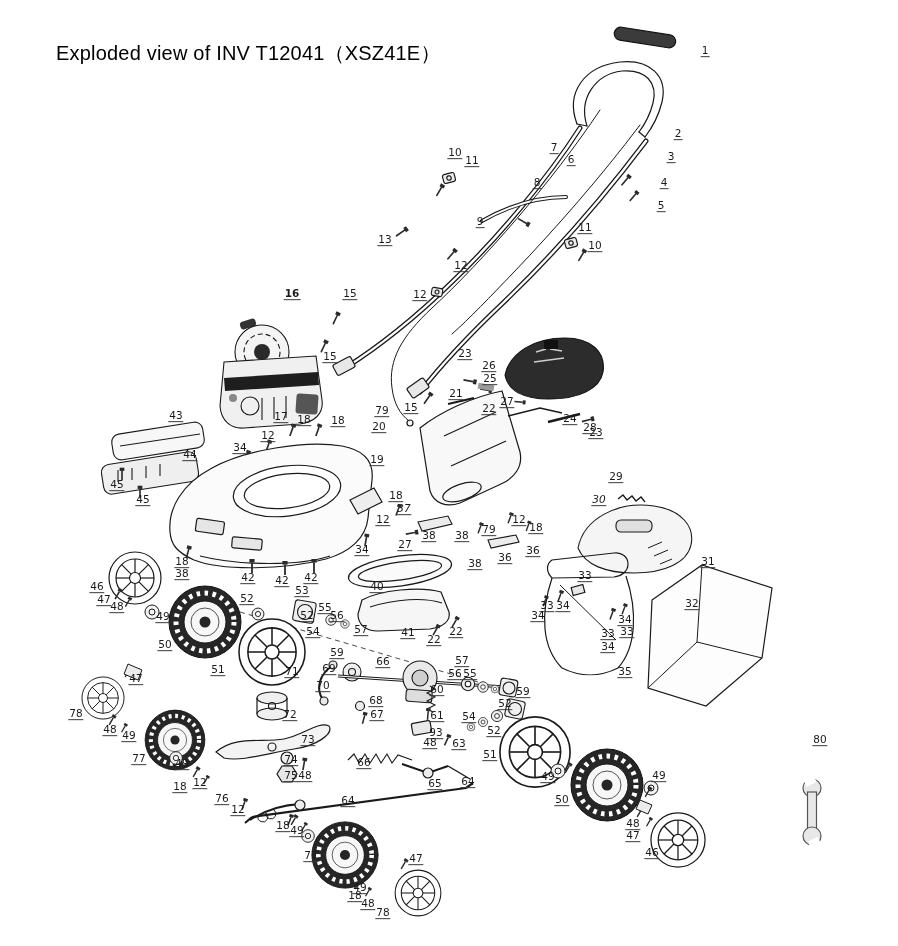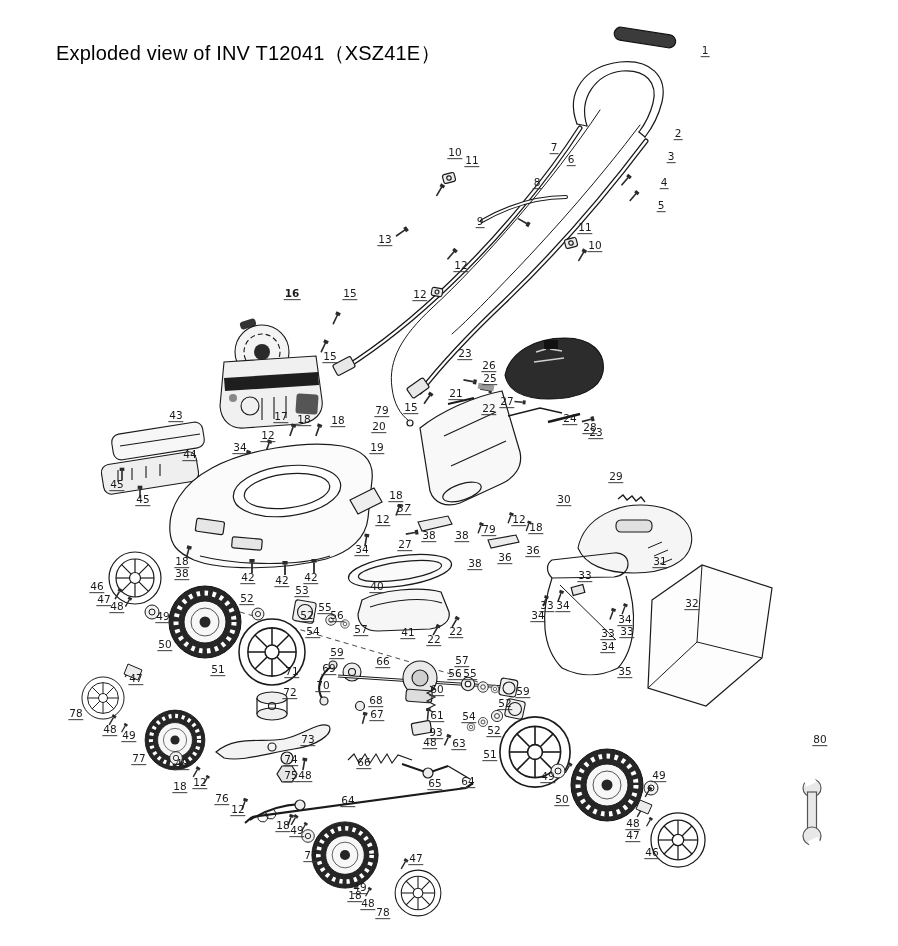--- a/index.html
+++ b/index.html
@@ -340,33 +340,33 @@
       <span class="part-label" style="left: 281px; top: 418px; color: rgb(26, 26, 26);">17</span>
       <span class="part-label" style="left: 304px; top: 421px; color: rgb(26, 26, 26);">18</span>
       <span class="part-label" style="left: 338px; top: 422px; color: rgb(26, 26, 26);">18</span>
       <span class="part-label" style="left: 268px; top: 437px; color: rgb(26, 26, 26);">12</span>
       <span class="part-label" style="left: 240px; top: 449px; color: rgb(26, 26, 26);">34</span>
       <span class="part-label" style="left: 117px; top: 486px; color: rgb(26, 26, 26);">45</span>
       <span class="part-label" style="left: 143px; top: 501px; color: rgb(26, 26, 26);">45</span>
       <span class="part-label" style="left: 382px; top: 412px; color: rgb(26, 26, 26);">79</span>
       <span class="part-label" style="left: 379px; top: 428px; color: rgb(26, 26, 26);">20</span>
       <span class="part-label" style="left: 411px; top: 409px; color: rgb(26, 26, 26);">15</span>
-      <span class="part-label" style="left: 377px; top: 449px; color: rgb(26, 26, 26);">19</span>
+      <span class="part-label" style="left: 377px; top: 461px; color: rgb(26, 26, 26);">19</span>
       <span class="part-label" style="left: 465px; top: 355px; color: rgb(26, 26, 26);">23</span>
       <span class="part-label" style="left: 489px; top: 367px; color: rgb(26, 26, 26);">26</span>
       <span class="part-label" style="left: 490px; top: 380px; color: rgb(26, 26, 26);">25</span>
       <span class="part-label" style="left: 456px; top: 395px; color: rgb(26, 26, 26);">21</span>
       <span class="part-label" style="left: 507px; top: 403px; color: rgb(26, 26, 26);">27</span>
       <span class="part-label" style="left: 489px; top: 410px; color: rgb(26, 26, 26);">22</span>
       <span class="part-label" style="left: 590px; top: 409px; color: rgb(26, 26, 26); margin-top: 20px;">28</span>
       <span class="part-label" style="left: 570px; top: 420px; color: rgb(26, 26, 26);">24</span>
       <span class="part-label" style="left: 596px; top: 434px; color: rgb(26, 26, 26);">23</span>
       <span class="part-label" style="left: 616px; top: 478px; color: rgb(26, 26, 26);">29</span>
-      <span class="part-label" style="left: 564px; top: 501px; color: rgb(26, 26, 26);">30</span>
-      <span class="part-label" style="left: 660px; top: 563px; color: rgb(26, 26, 26);">31</span>
+      <span class="part-label" style="left: 599px; top: 501px; color: rgb(26, 26, 26); font-style: italic;">30</span>
+      <span class="part-label" style="left: 708px; top: 563px; color: rgb(26, 26, 26);">31</span>
       <span class="part-label" style="left: 692px; top: 605px; color: rgb(26, 26, 26);">32</span>
       <span class="part-label" style="left: 585px; top: 577px; color: rgb(26, 26, 26);">33</span>
       <span class="part-label" style="left: 547px; top: 607px; color: rgb(26, 26, 26);">33</span>
       <span class="part-label" style="left: 563px; top: 607px; color: rgb(26, 26, 26);">34</span>
       <span class="part-label" style="left: 538px; top: 617px; color: rgb(26, 26, 26);">34</span>
       <span class="part-label" style="left: 625px; top: 621px; color: rgb(26, 26, 26);">34</span>
       <span class="part-label" style="left: 627px; top: 633px; color: rgb(26, 26, 26);">33</span>
       <span class="part-label" style="left: 608px; top: 635px; color: rgb(26, 26, 26);">33</span>
       <span class="part-label" style="left: 608px; top: 648px; color: rgb(26, 26, 26);">34</span>
       <span class="part-label" style="left: 625px; top: 673px; color: rgb(26, 26, 26);">35</span>
@@ -405,21 +405,21 @@
       <span class="part-label" style="left: 325px; top: 609px; color: rgb(26, 26, 26);">55</span>
       <span class="part-label" style="left: 337px; top: 617px; color: rgb(26, 26, 26);">56</span>
       <span class="part-label" style="left: 361px; top: 631px; color: rgb(26, 26, 26);">57</span>
       <span class="part-label" style="left: 337px; top: 654px; color: rgb(26, 26, 26);">59</span>
       <span class="part-label" style="left: 383px; top: 663px; color: rgb(26, 26, 26);">66</span>
       <span class="part-label" style="left: 292px; top: 673px; color: rgb(26, 26, 26);">71</span>
       <span class="part-label" style="left: 329px; top: 670px; color: rgb(26, 26, 26);">69</span>
       <span class="part-label" style="left: 323px; top: 687px; color: rgb(26, 26, 26);">70</span>
       <span class="part-label" style="left: 376px; top: 702px; color: rgb(26, 26, 26);">68</span>
       <span class="part-label" style="left: 377px; top: 716px; color: rgb(26, 26, 26);">67</span>
-      <span class="part-label" style="left: 290px; top: 694px; color: rgb(26, 26, 26);">72</span>
+      <span class="part-label" style="left: 290px; top: 716px; color: rgb(26, 26, 26);">72</span>
       <span class="part-label" style="left: 308px; top: 741px; color: rgb(26, 26, 26);">73</span>
       <span class="part-label" style="left: 291px; top: 761px; color: rgb(26, 26, 26);">74</span>
       <span class="part-label" style="left: 291px; top: 777px; color: rgb(26, 26, 26);">75</span>
       <span class="part-label" style="left: 305px; top: 777px; color: rgb(26, 26, 26);">48</span>
       <span class="part-label" style="left: 462px; top: 662px; color: rgb(26, 26, 26);">57</span>
       <span class="part-label" style="left: 455px; top: 675px; color: rgb(26, 26, 26);">56</span>
       <span class="part-label" style="left: 470px; top: 675px; color: rgb(26, 26, 26);">55</span>
       <span class="part-label" style="left: 437px; top: 691px; color: rgb(26, 26, 26);">60</span>
       <span class="part-label" style="left: 437px; top: 717px; color: rgb(26, 26, 26);">61</span>
       <span class="part-label" style="left: 436px; top: 734px; color: rgb(26, 26, 26);">93</span>

